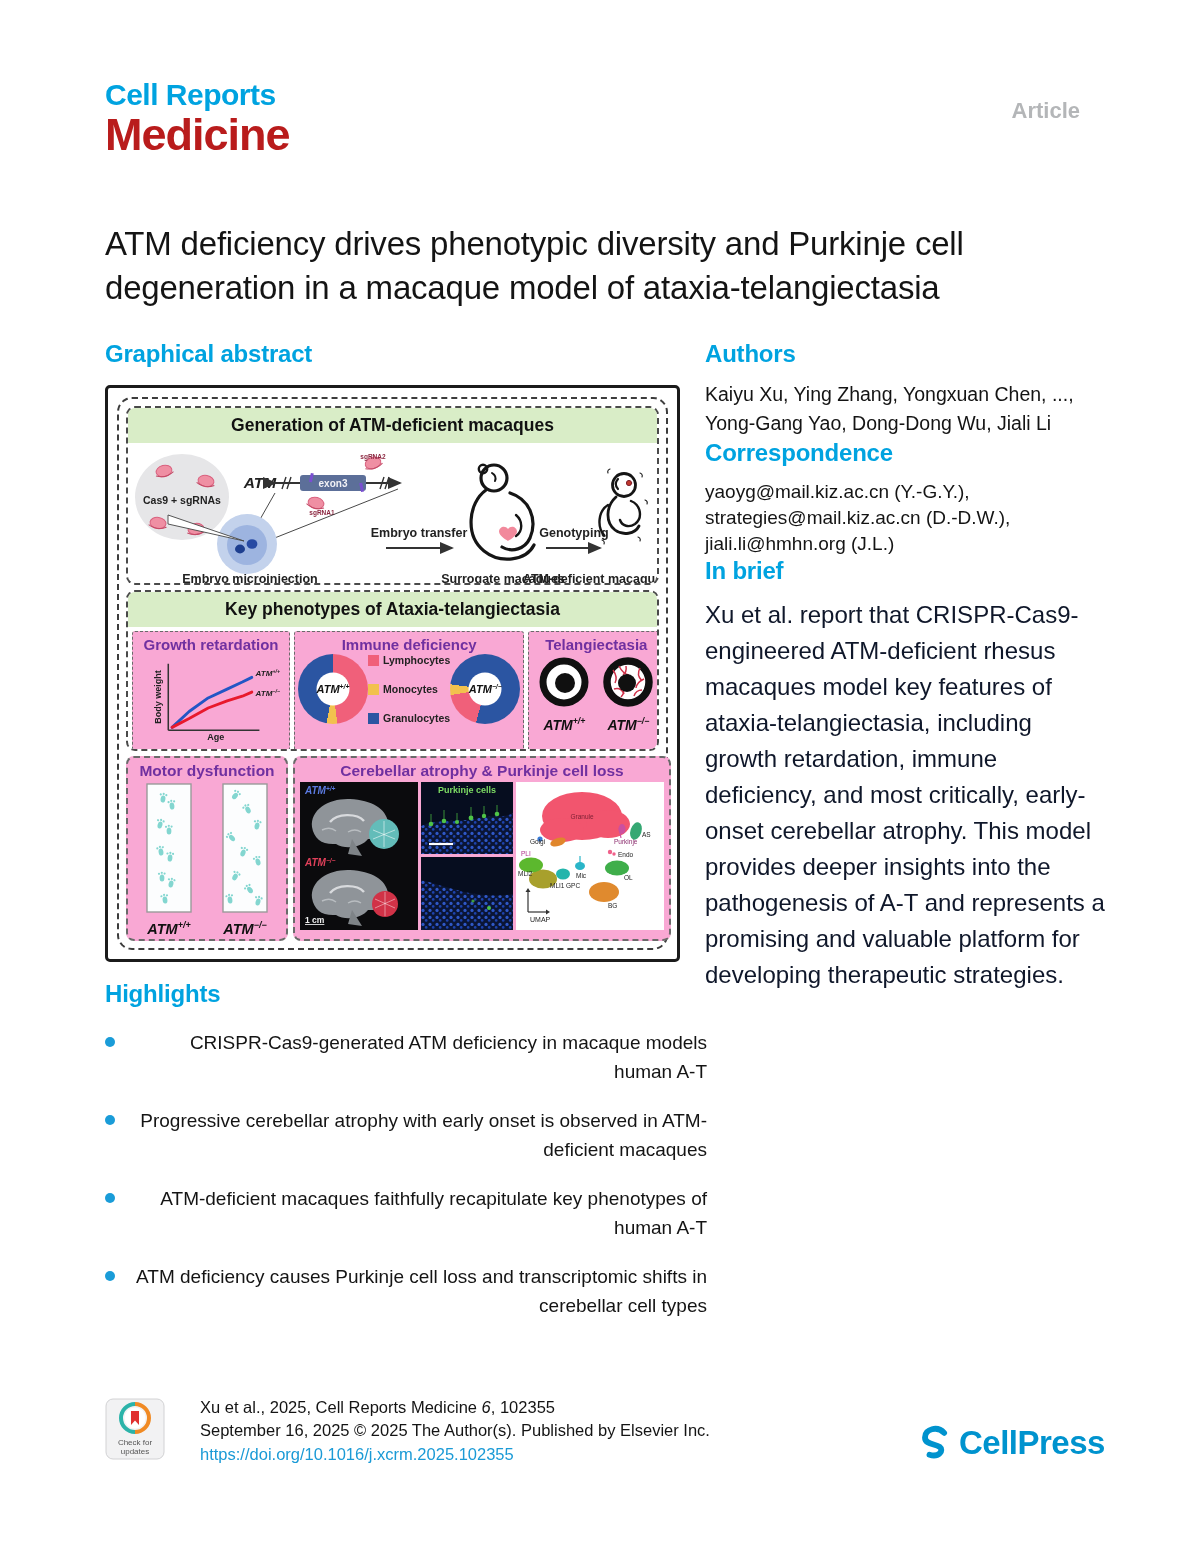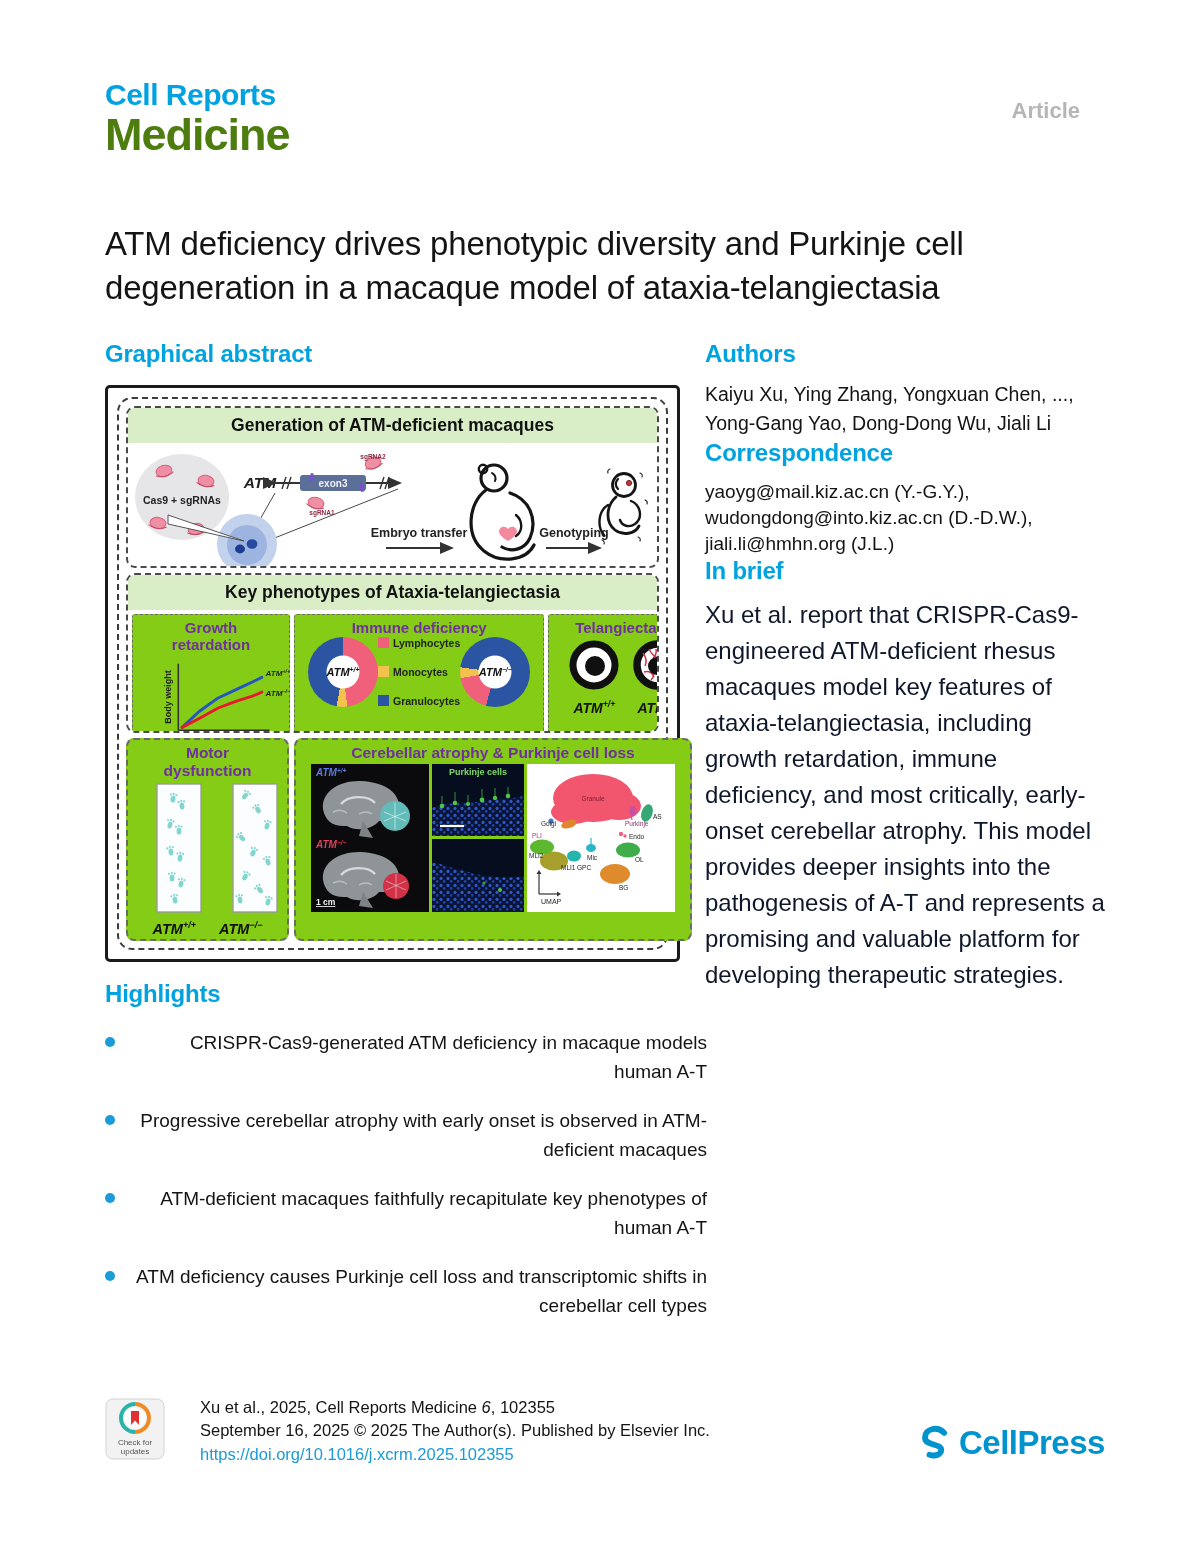--- a/index.html
+++ b/index.html
@@ -2,40 +2,40 @@
 <html><head>
 <meta charset="utf-8">
 <style>
   html,body{margin:0;padding:0;background:#e9e9e9;}
   .page{position:relative;width:1200px;height:1557px;background:#ffffff;margin:0 auto;
         font-family:"Liberation Sans", sans-serif;color:#161616;overflow:hidden;}
 
   
   .logo{position:absolute;left:105px;top:80px;line-height:1;}
   .logo-l1{font-size:30px;font-weight:bold;color:#00a3e0;letter-spacing:-0.5px;}
-  .logo-l2{font-size:45px;font-weight:bold;color:#4d7c0f;letter-spacing:-1px;margin-top:2px;}
+  .logo-l2{font-size:45px;font-weight:bold;color:#b91c1c;letter-spacing:-1px;margin-top:2px;}
   .article-label{position:absolute;right:120px;top:98px;font-size:22px;font-weight:bold;color:#b4b6b8;}
 
   .paper-title{position:absolute;left:105px;top:200px;width:960px;font-size:33px;line-height:1.33;
         font-weight:normal;color:#141414;letter-spacing:-0.2px;}
 
   h2.sec{font-size:24px;font-weight:bold;color:#00a3e0;margin:0;letter-spacing:-0.2px;}
 
   
   .ga-head{position:absolute;left:105px;top:340px;}
   .ga-outer{position:absolute;left:105px;top:385px;width:575px;height:577px;border:3px solid #1b1b1b;
         border-radius:5px;padding:9px;box-sizing:border-box;background:#fff;}
   .ga-inner{width:100%;height:100%;border:2px dashed #3c3c3c;border-radius:15px;padding:7px;
         box-sizing:border-box;display:flex;flex-direction:column;gap:5px;}
   .ga-sec{border:2px dashed #4a4a4a;border-radius:9px;overflow:hidden;background:#fff;box-sizing:border-box;}
   .green-bar{background:#d9edc7;text-align:center;font-weight:bold;font-size:17.5px;padding:7px 4px;color:#111;}
   .gen-body{padding:2px 0 0 4px;}
   .row1{display:flex;gap:4px;padding:4px;}
   .row2{display:flex;gap:5px;}
-  .pheno{border:1.5px dashed #6a6a6a;border-radius:3px;background:#84cc16;box-sizing:border-box;padding:2px 13px;}
+  .pheno{border:1.5px dashed #6a6a6a;border-radius:3px;background:#f9a8d4;box-sizing:border-box;padding:2px 3px;}
   .ptitle{color:#7030a0;font-weight:bold;text-align:center;font-size:15px;padding:2px 0 1px;}
   .gt{font-style:italic;font-weight:bold;color:#111;}
   .gt sup{font-size:62%;}
 
   
   .immune-flex{display:flex;align-items:center;justify-content:space-between;}
   .donut{position:relative;width:70px;height:70px;border-radius:50%;}
   .donut .hole{position:absolute;left:50%;top:50%;width:33px;height:33px;transform:translate(-50%,-50%);
         background:#fff;border-radius:50%;display:flex;align-items:center;justify-content:center;}
   .donut .hole .gt{font-size:11px;white-space:nowrap;}
@@ -419,21 +419,21 @@
 
   <div class="right-col">
     <h2 class="sec">Authors</h2>
     <p class="authors-names">
       <span>Kaiyu Xu, Ying Zhang, Yongxuan Chen, ...,</span><br>
       <span>Yong-Gang Yao, Dong-Dong Wu, Jiali Li</span>
     </p>
     <h2 class="sec corr-head">Correspondence</h2>
     <p class="corr-lines">
       <span>yaoyg@mail.kiz.ac.cn (Y.-G.Y.),</span><br>
-      <span>wudongdong@into.kiz.ac.cn (D.-D.W.),</span><br>
+      <span>strategies@mail.kiz.ac.cn (D.-D.W.),</span><br>
       <span>jiali.li@hmhn.org (J.L.)</span>
     </p>
     <h2 class="sec brief-head">In brief</h2>
     <p class="brief-text">Xu et al. report that CRISPR-Cas9-engineered ATM-deficient rhesus macaques model key features of ataxia-telangiectasia, including growth retardation, immune deficiency, and most critically, early-onset cerebellar atrophy. This model provides deeper insights into the pathogenesis of A-T and represents a promising and valuable platform for developing therapeutic strategies.</p>
   </div>
 
   <div class="highlights">
     <h2 class="sec">Highlights</h2>
     <div class="hl-item">
       <span class="hl-dot"></span>

